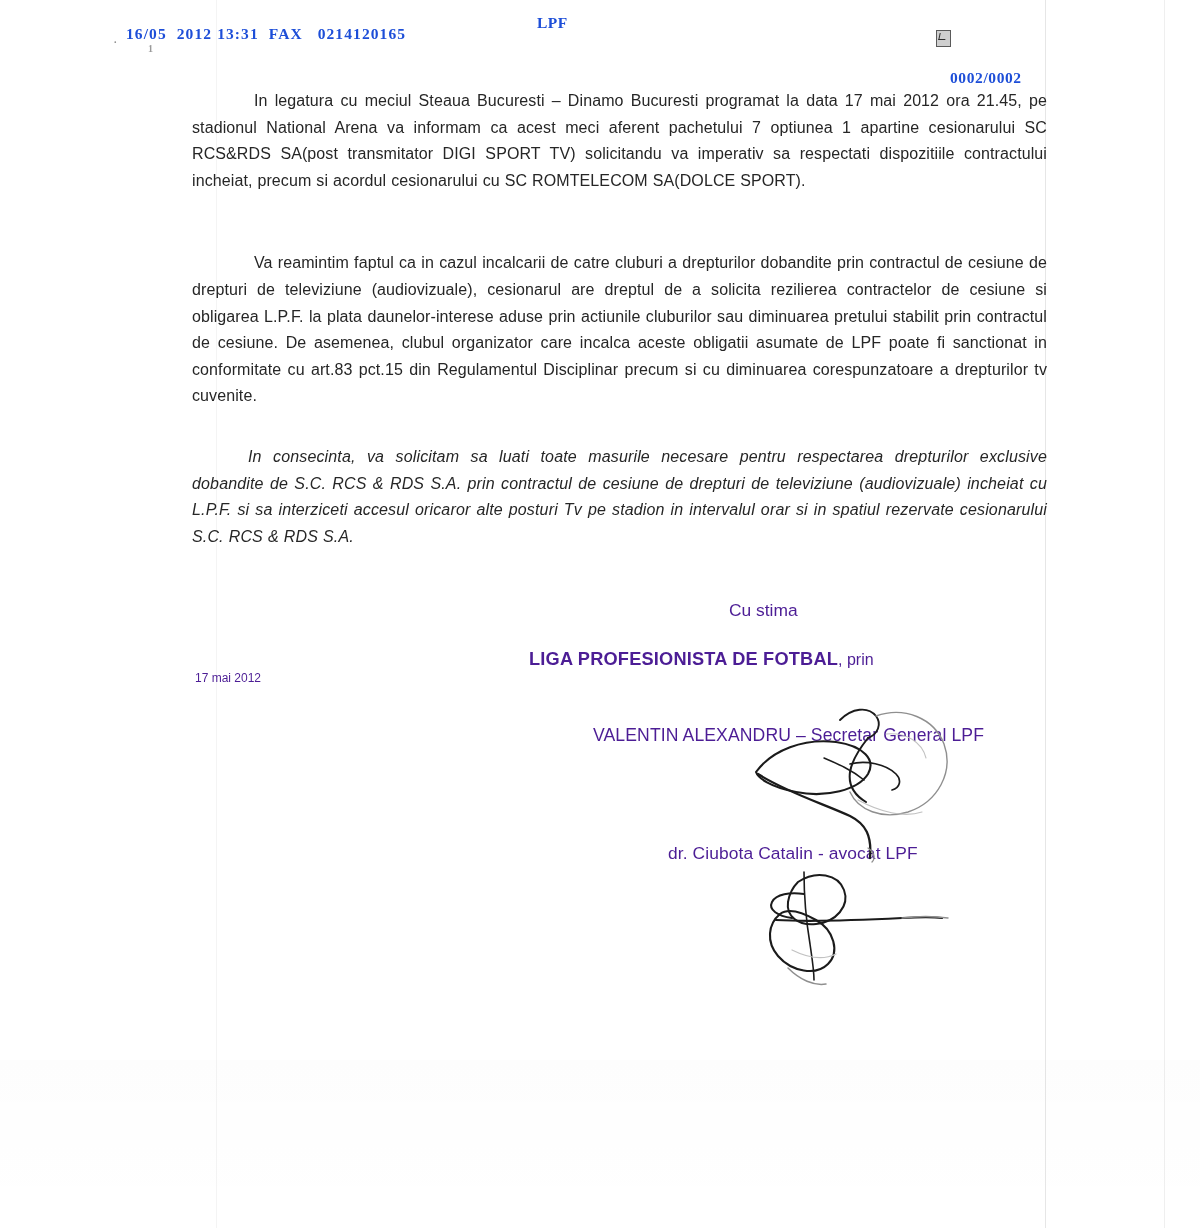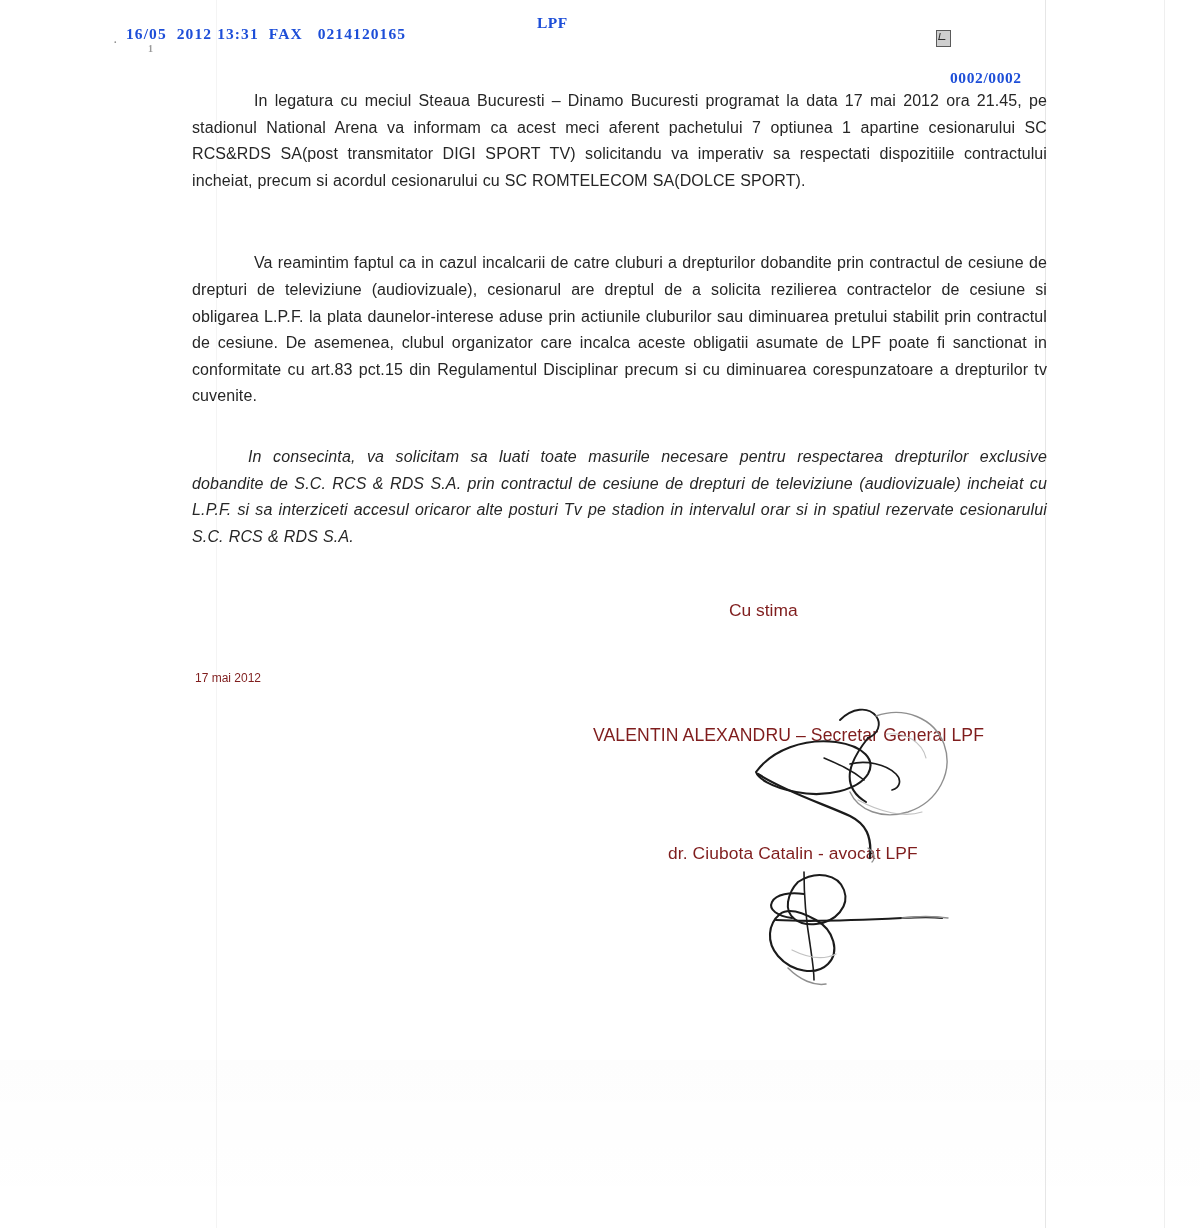--- a/index.html
+++ b/index.html
@@ -122,21 +122,21 @@
     position: absolute;
     left: 0; top: 0;
     width: 1200px; height: 1228px;
     pointer-events: none;
   }
   #closing > * { pointer-events: auto; }
 
   .sig-line {
     position: absolute;
     font-size: 17.4px;
-    color: #7f1d1d;
+    color: #4c1d95;
     white-space: nowrap;
     filter: blur(0.18px);
     text-align: right;
   }
 
   #closing-greeting { left: 729px; top: 600px; }
   #closing-org {
     left: 529px; top: 649px;
     font-weight: bold;
     font-size: 18.2px;
@@ -187,20 +187,23 @@
   <div id="doc-body">
     <p class="para tight" id="para-1">In legatura cu meciul Steaua Bucuresti – Dinamo Bucuresti programat la data 17 mai 2012 ora 21.45, pe stadionul National Arena va informam ca acest meci aferent pachetului 7 optiunea 1 apartine cesionarului SC RCS&amp;RDS SA(post transmitator DIGI SPORT TV) solicitandu va imperativ sa respectati dispozitiile contractului incheiat, precum si acordul cesionarului cu SC ROMTELECOM SA(DOLCE SPORT).</p>
     <p class="para tight" id="para-2">Va reamintim faptul ca in cazul incalcarii de catre cluburi a drepturilor dobandite prin contractul de cesiune de drepturi de televiziune (audiovizuale), cesionarul are dreptul de a solicita rezilierea contractelor de cesiune si obligarea L.P.F. la plata daunelor-interese aduse prin actiunile cluburilor sau diminuarea pretului stabilit prin contractul de cesiune. De asemenea, clubul organizator care incalca aceste obligatii asumate de LPF poate fi sanctionat in conformitate cu art.83 pct.15 din Regulamentul Disciplinar precum si cu diminuarea corespunzatoare a drepturilor tv cuvenite.</p>
     <p class="para italic" id="para-3">In consecinta, va solicitam sa luati toate masurile necesare pentru respectarea drepturilor exclusive dobandite de S.C. RCS &amp; RDS S.A. prin contractul de cesiune de drepturi de televiziune (audiovizuale) incheiat cu L.P.F. si sa interziceti accesul oricaror alte posturi Tv pe stadion in intervalul orar si in spatiul rezervate cesionarului S.C. RCS &amp; RDS S.A.</p>
   </div>
 
   <div id="closing">
 
     <div class="sig-line" id="closing-greeting">Cu stima</div>
 
+    <div class="sig-line" id="closing-org">
+      <span>LIGA PROFESIONISTA DE FOTBAL</span><span class="org-suffix">, prin</span>
+    </div>
 
     <div class="sig-line" id="doc-date">17 mai 2012</div>
 
     <div class="sig-line" id="signatory-1">VALENTIN ALEXANDRU – Secretar General LPF</div>
 
     <div class="sig-line" id="signatory-2">dr. Ciubota Catalin  - avocat LPF</div>
 
     <div class="signature" id="signature-general">
       <svg width="300" height="190" viewBox="0 0 300 190">
         <path class="ink" stroke-width="2.1" d="M56 100 C 72 78, 104 66, 136 70 C 164 74, 176 88, 168 102

